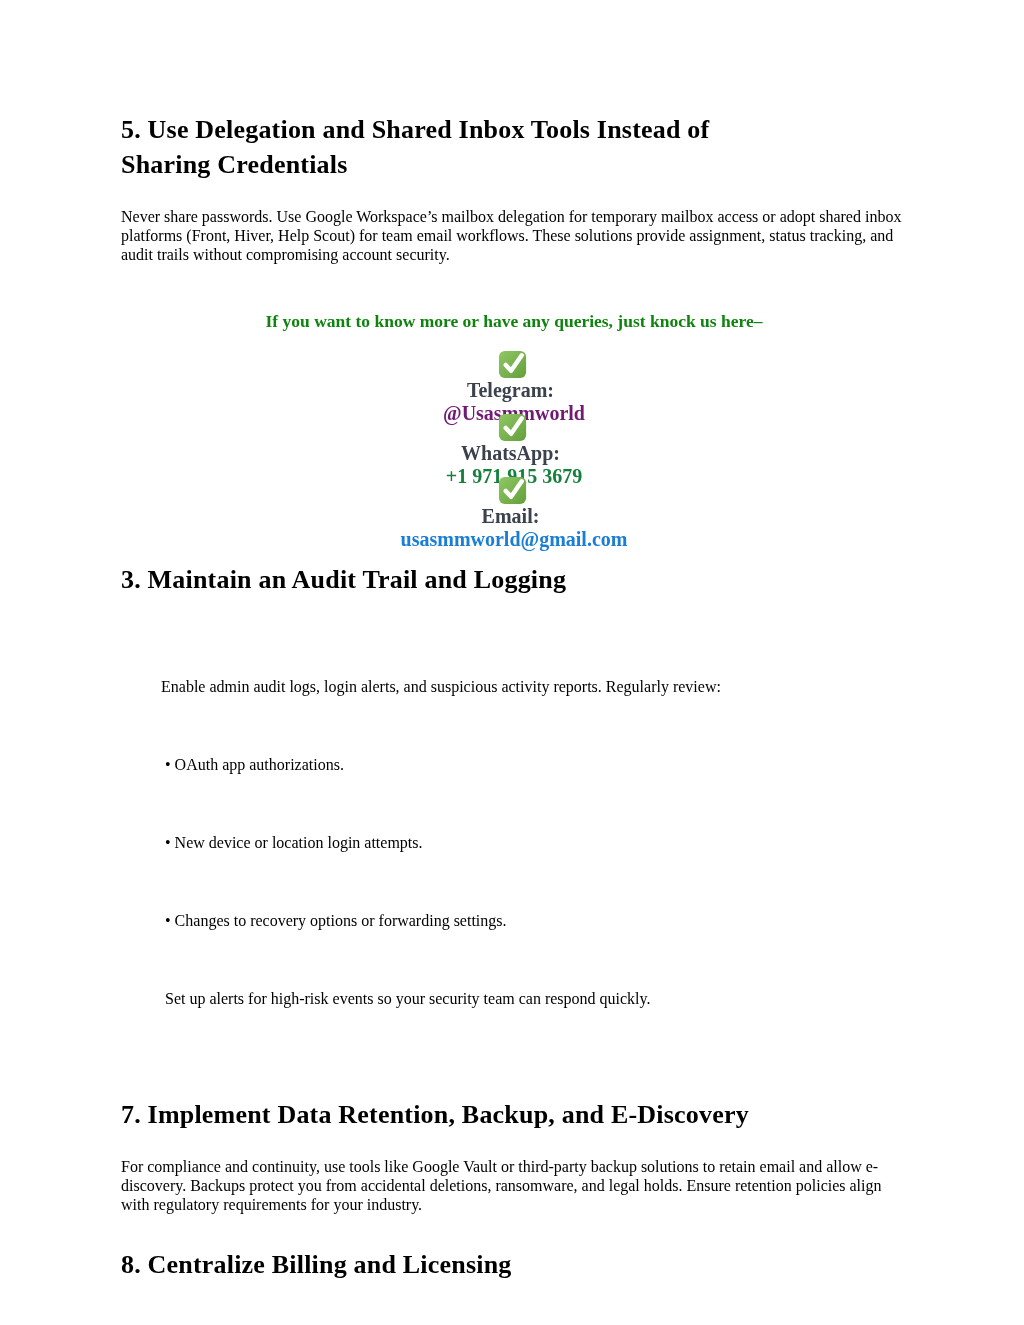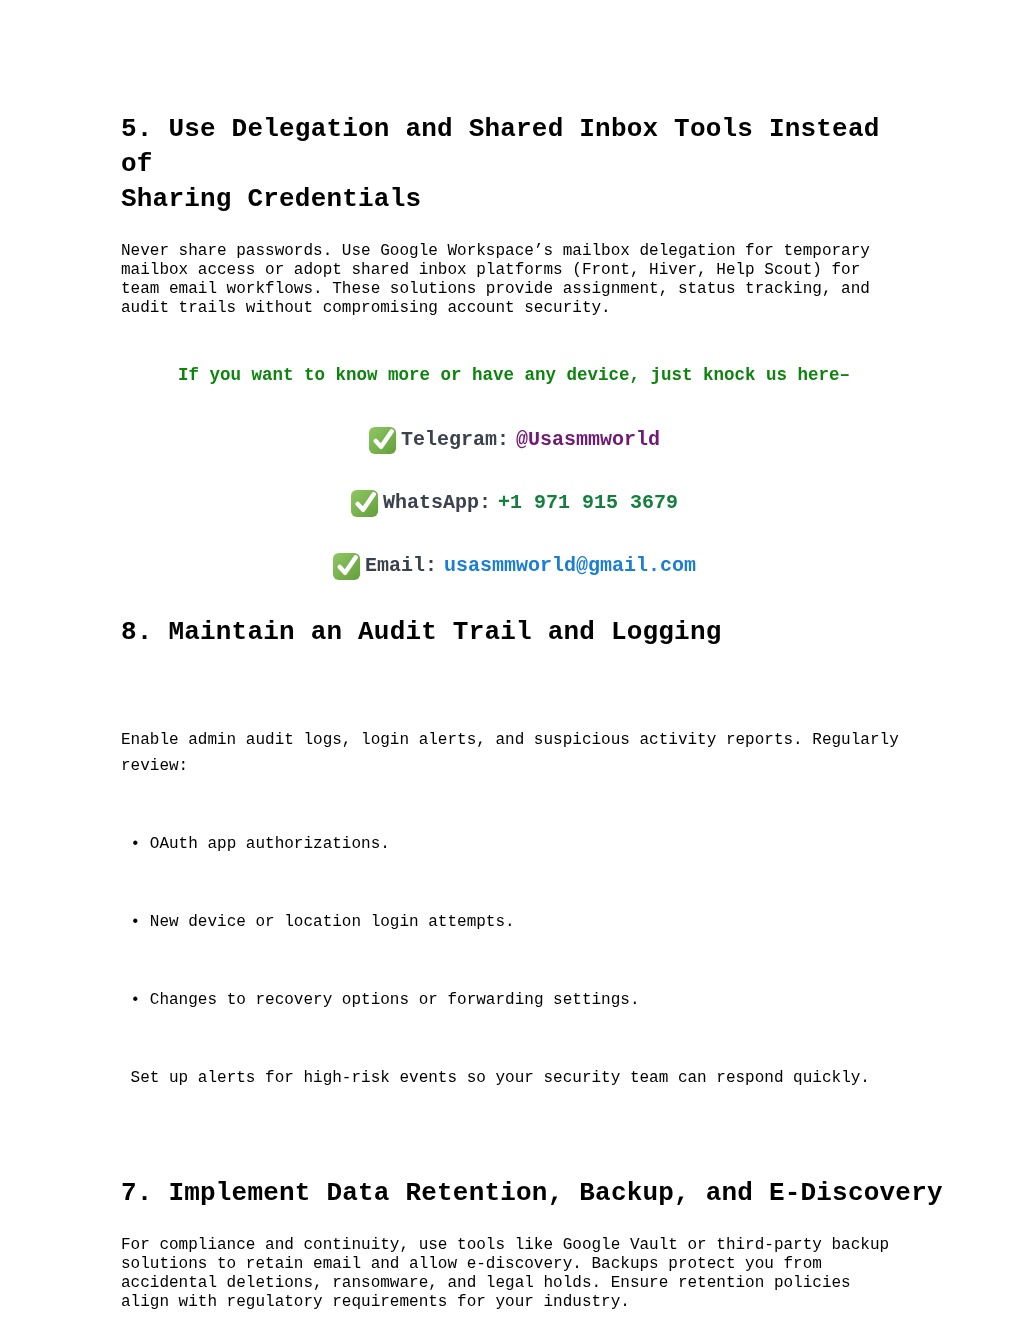--- a/index.html
+++ b/index.html
@@ -3,21 +3,21 @@
 <meta charset="utf-8">
 <style>
   * { margin: 0; padding: 0; box-sizing: border-box; }
   html, body { background: #ffffff; }
   .page {
     position: relative;
     width: 1024px;
     height: 1325px;
     background: #ffffff;
     overflow: hidden;
-    font-family: Liberation Mono, monospace;
+    font-family: Liberation Serif, serif;
     color: #000000;
   }
   .content {
     width: 786px;
     padding-top: 112px;
     margin-left: 121px;
   }
   .heading {
     font-size: 26px;
     font-weight: 700;
@@ -27,34 +27,35 @@
   }
   .heading.one-line { white-space: nowrap; }
   .body-para {
     margin-top: 25px;
     font-size: 16px;
     line-height: 19px;
     color: #000000;
     white-space: pre-wrap;
   }
   .body-lines { line-height: 26px; }
-  .body-lines .body-line { white-space: pre-wrap; }
+  .body-lines .body-line { white-space: pre-wrap; margin-left: 40px; }
   .cta-line {
     margin-top: 47px;
     text-align: center;
     font-size: 17.5px;
     font-weight: 700;
     color: #0e830e;
   }
   .contact-row {
     display: flex;
     align-items: center;
     justify-content: center;
     margin-top: 29px;
     height: 34px;
+    flex-direction: column;
   }
   .contact-row.first { margin-top: 37px; }
   .check {
     display: inline-flex;
     width: 31px;
     height: 31px;
     margin-right: 2px;
     flex: 0 0 auto;
   }
   .check svg { width: 31px; height: 31px; }
@@ -81,21 +82,21 @@
 <div class="page">
   <div class="content">
 
     <div class="heading">
       <div>5. Use Delegation and Shared Inbox Tools Instead of</div>
       <div>Sharing Credentials</div>
     </div>
 
     <p class="body-para">Never share passwords. Use Google Workspace’s mailbox delegation for temporary mailbox access or adopt shared inbox platforms (Front, Hiver, Help Scout) for team email workflows. These solutions provide assignment, status tracking, and audit trails without compromising account security.</p>
 
-    <p class="cta-line">If you want to know more or have any device, just knock us here–</p>
+    <p class="cta-line">If you want to know more or have any queries, just knock us here–</p>
 
     <div class="contact-row first">
       <span class="check">
         <svg viewBox="0 0 32 32" aria-hidden="true">
           <defs>
             <linearGradient id="g1" x1="0" y1="0" x2="1" y2="1">
               <stop offset="0" stop-color="#8fc763"></stop>
               <stop offset="1" stop-color="#649f3c"></stop>
             </linearGradient>
           </defs>
@@ -122,21 +123,21 @@
       <span class="check">
         <svg viewBox="0 0 32 32" aria-hidden="true">
           <rect x="1" y="3" width="28" height="28" rx="6" fill="url(#g1)"></rect>
           <path d="M8 17.5 L13.5 23.5 L24.5 7.5" fill="none" stroke="#ffffff" stroke-width="4.6" stroke-linecap="round" stroke-linejoin="round"></path>
         </svg>
       </span>
       <span class="contact-label">Email:</span>
       <a class="contact-value blue-email">usasmmworld@gmail.com</a>
     </div>
 
-    <h2 class="heading one-line mt-sec">8. Maintain an Audit Trail and Logging</h2>
+    <h2 class="heading one-line mt-sec">3. Maintain an Audit Trail and Logging</h2>
 
     <div class="body-para body-lines">
       <div class="body-line">Enable admin audit logs, login alerts, and suspicious activity reports. Regularly review:</div>
       <div class="body-line"> • OAuth app authorizations.</div>
       <div class="body-line"> • New device or location login attempts.</div>
       <div class="body-line"> • Changes to recovery options or forwarding settings.</div>
       <div class="body-line"> Set up alerts for high-risk events so your security team can respond quickly.</div>
     </div>
 
     <h2 class="heading one-line mt-sec">7. Implement Data Retention, Backup, and E-Discovery</h2>

